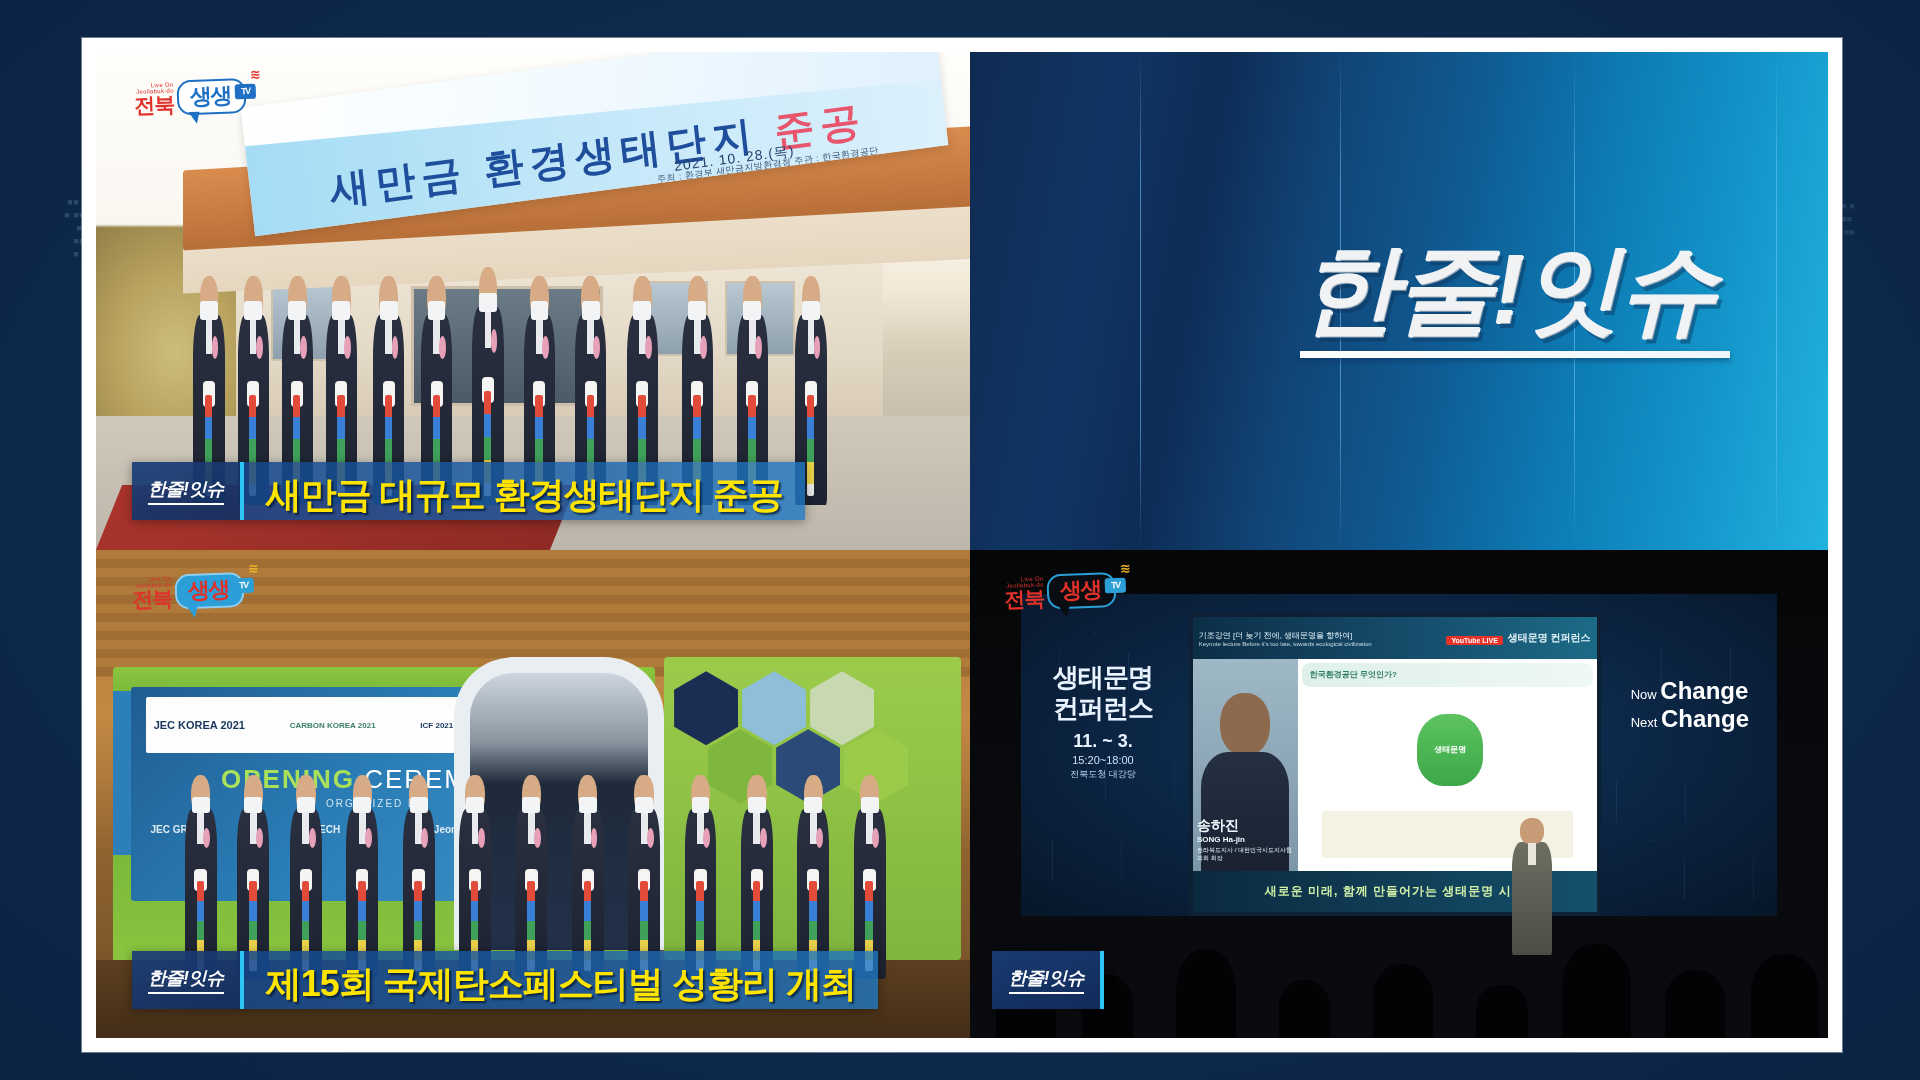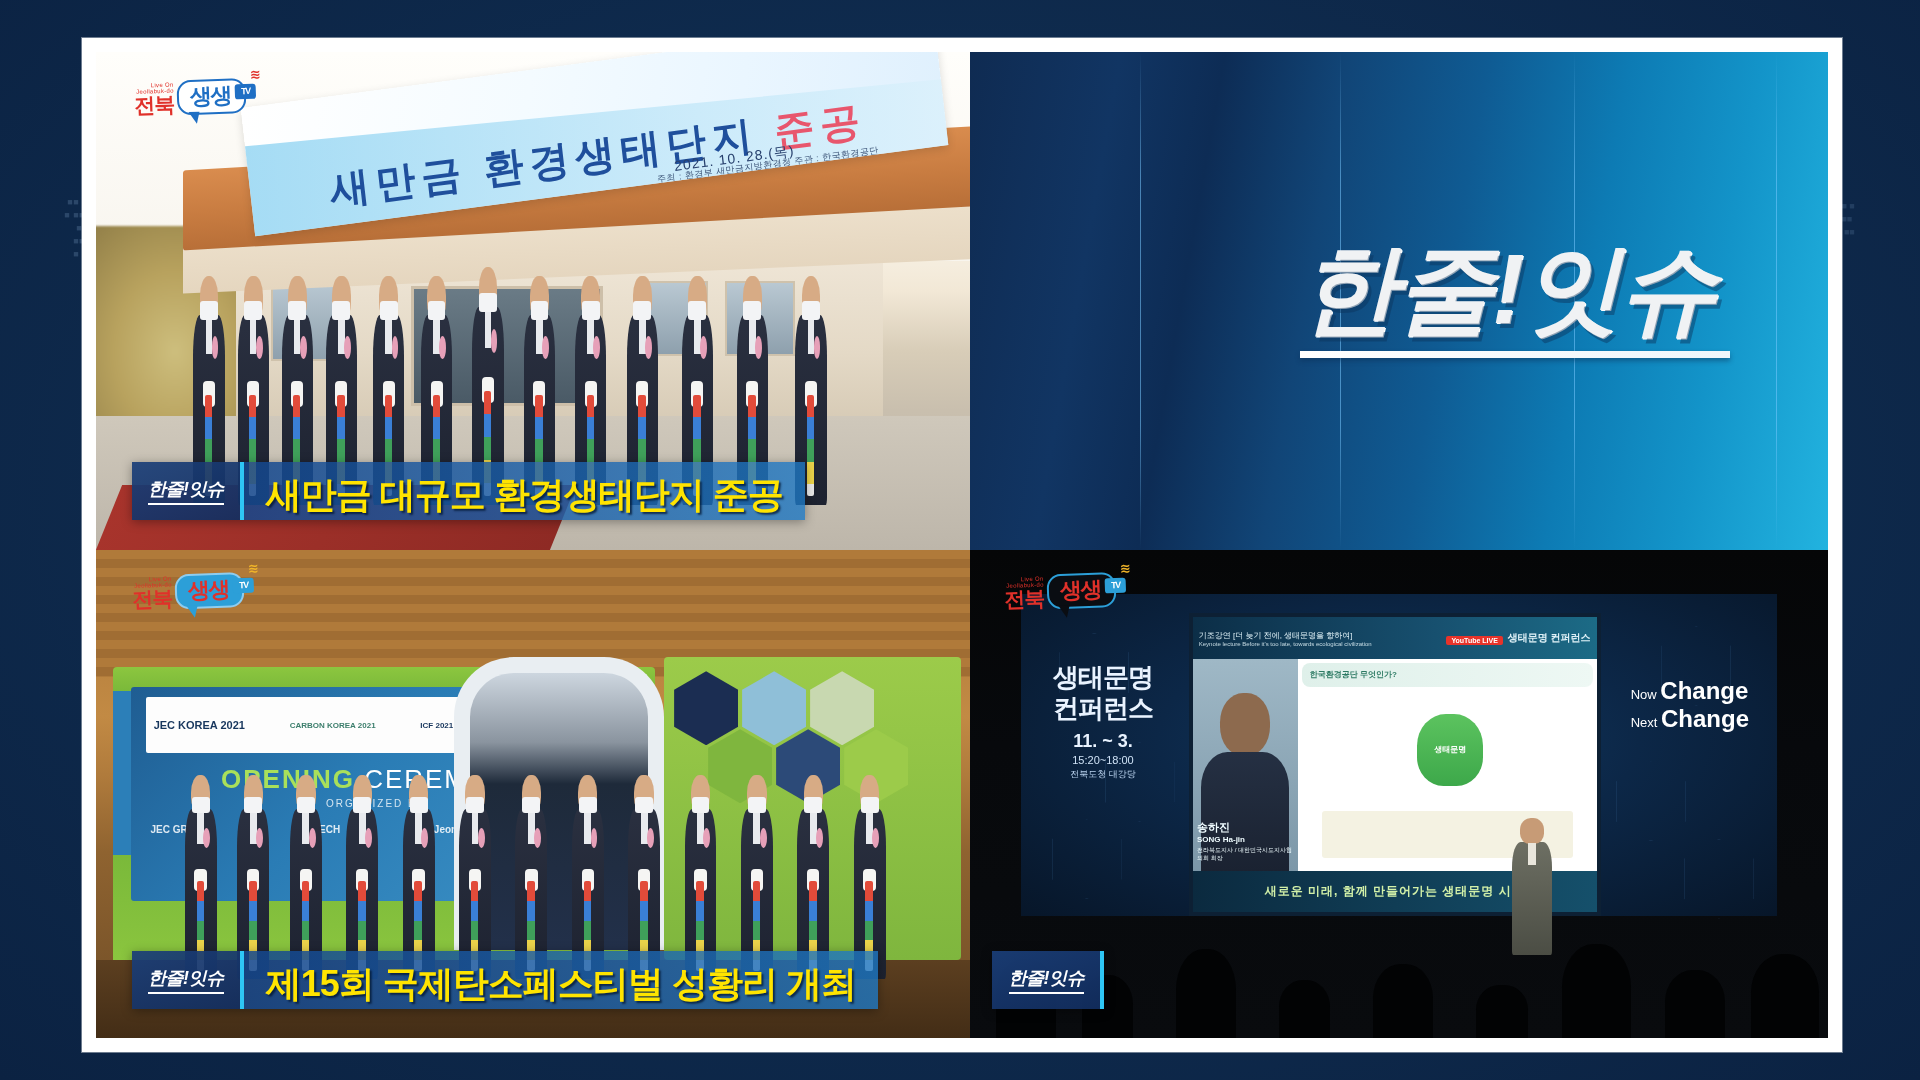--- a/index.html
+++ b/index.html
@@ -803,21 +803,21 @@
             <span class="scr-live">YouTube LIVE</span>
             <span style="font-size:10px;font-weight:bold;">생태문명 컨퍼런스</span>
           </div>
         </div>
 
         <div class="scr-body">
           <div class="scr-speakerbox">
             <div class="scr-speaker-face"></div>
             <div class="scr-speaker-suit"></div>
             <div class="scr-speaker-name">
-              <div style="font-size:11px;font-weight:bold;margin-top:32px;">송하진</div>
+              <div style="font-size:14px;font-weight:bold;margin-top:32px;">송하진</div>
               <div style="font-size:8px;font-weight:bold;">SONG Ha-jin</div>
               <div style="font-size:6px;">전라북도지사 / 대한민국시도지사협의회 회장</div>
             </div>
           </div>
           <div class="scr-slide">
             <div class="scr-slide-bar">한국환경공단 무엇인가?</div>
             <div class="scr-blob">생태문명</div>
             <div class="scr-note"></div>
           </div>
         </div>

